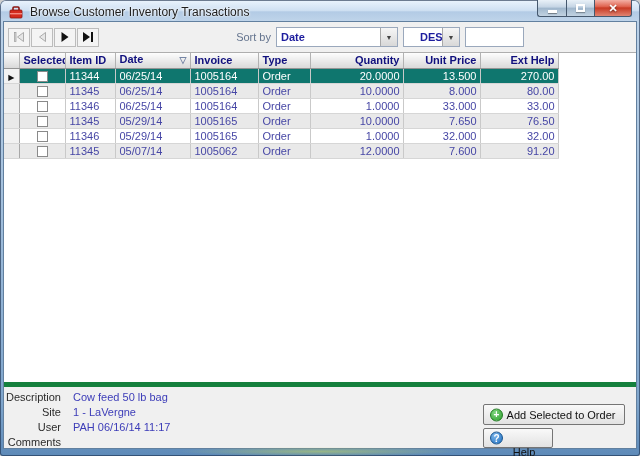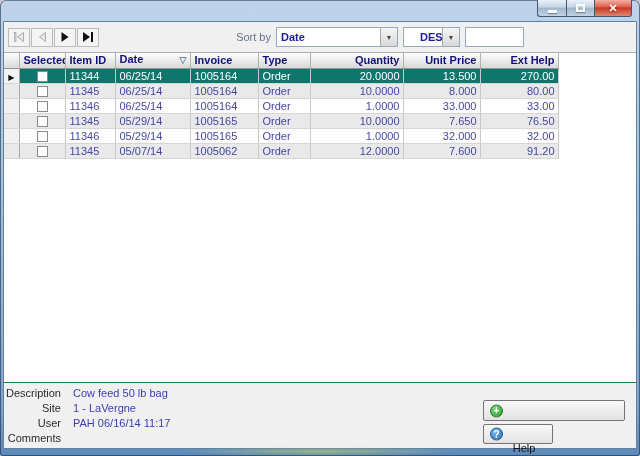--- a/index.html
+++ b/index.html
@@ -77,39 +77,47 @@
   table.grid tr.current td{ background:#0f766e; color:#fff; }
   table.grid tr.current td.rowsel{ background:#f2f2f2; color:#111; }
   .cur-arrow{ font-size:8px; color:#111; line-height:1; }
   .cb{ display:inline-block; width:11px; height:11px; background:#fff;
     border:1px solid #8a8a8a; vertical-align:middle; }
   td.chk{ text-align:center; padding:0; }
   .sort-tri{ float:right; font-size:9px; color:#7585a5; line-height:14px; }
 
   
   .details{ position:absolute; left:0; top:360px; width:632px; height:66px;
-    background:#f0f0f0; border-top:1px solid #15803d; }
+    background:#f0f0f0; border-top:5px solid #15803d; }
   .drow{ position:absolute; left:0; height:13px; font-size:11px; white-space:nowrap; }
   .dlabel{ display:inline-block; width:57px; text-align:right; color:#2b2b2b; }
   .dvalue{ display:inline-block; margin-left:12px; color:#3c3cb8; }
 
   .btn{ position:absolute; background:linear-gradient(180deg,#f9f9f9,#e2e2e2);
     border:1px solid #757575; border-radius:2px; font-size:11px; color:#111;
     display:flex; align-items:center; justify-content:center; font-family:"Liberation Sans",sans-serif; }
   .btn .bicon{ position:absolute; left:6px; top:50%; transform:translateY(-50%); width:13px; height:13px; }
   .circle-icon{ width:13px; height:13px; border-radius:50%; color:#fff; font-size:10px; font-weight:bold;
     display:flex; align-items:center; justify-content:center; line-height:1; }
   .icon-add{ background:radial-gradient(circle at 35% 30%,#7ed67e,#2f9e2f); border:1px solid #1d7a1d; }
   .icon-help{ background:radial-gradient(circle at 35% 30%,#7db6ea,#1f6fc0); border:1px solid #15538f; }
 </style>
 </head>
 <body>
 
 <div class="window">
 
+  <div class="titlebar">
+    <svg class="title-icon" viewBox="0 0 16 16">
+      <rect x="5" y="3" width="6" height="4" rx="1" fill="none" stroke="#8c1510" stroke-width="1.6"></rect>
+      <rect x="2" y="6" width="12" height="8" rx="1" fill="#d42a1e" stroke="#8c1510" stroke-width="0.8"></rect>
+      <rect x="2" y="9" width="12" height="1.4" fill="#f4887f"></rect>
+    </svg>
+    <span class="title-text">Browse Customer Inventory Transactions</span>
+  </div>
   <div class="win-controls">
     <div class="win-btn min">
         <span class="glyph-min"></span>
       </div>
     <div class="win-btn max">
         <span class="glyph-max"></span>
       </div>
     <div class="win-btn close">
         <span class="glyph-close">✕</span>
       </div>
@@ -261,20 +269,21 @@
       </div>
       <div class="drow" style="top:34px;">
         <span class="dlabel">User</span><span class="dvalue">PAH 06/16/14 11:17</span>
       </div>
       <div class="drow" style="top:49px;">
         <span class="dlabel">Comments</span><span class="dvalue"></span>
       </div>
 
       <div class="btn" style="left:479px; top:17px; width:142px; height:21px;">
         <span class="bicon circle-icon icon-add">+</span>
+        <span style="margin-left:14px;">Add Selected to Order</span>
       </div>
       <div class="btn" style="left:479px; top:41px; width:70px; height:20px;">
         <span class="bicon circle-icon icon-help">?</span>
         <span style="margin-left:12px;margin-top:28px;">Help</span>
       </div>
     </div>
 
   </div>
   <div class="bottom-glow"></div>
 </div>

